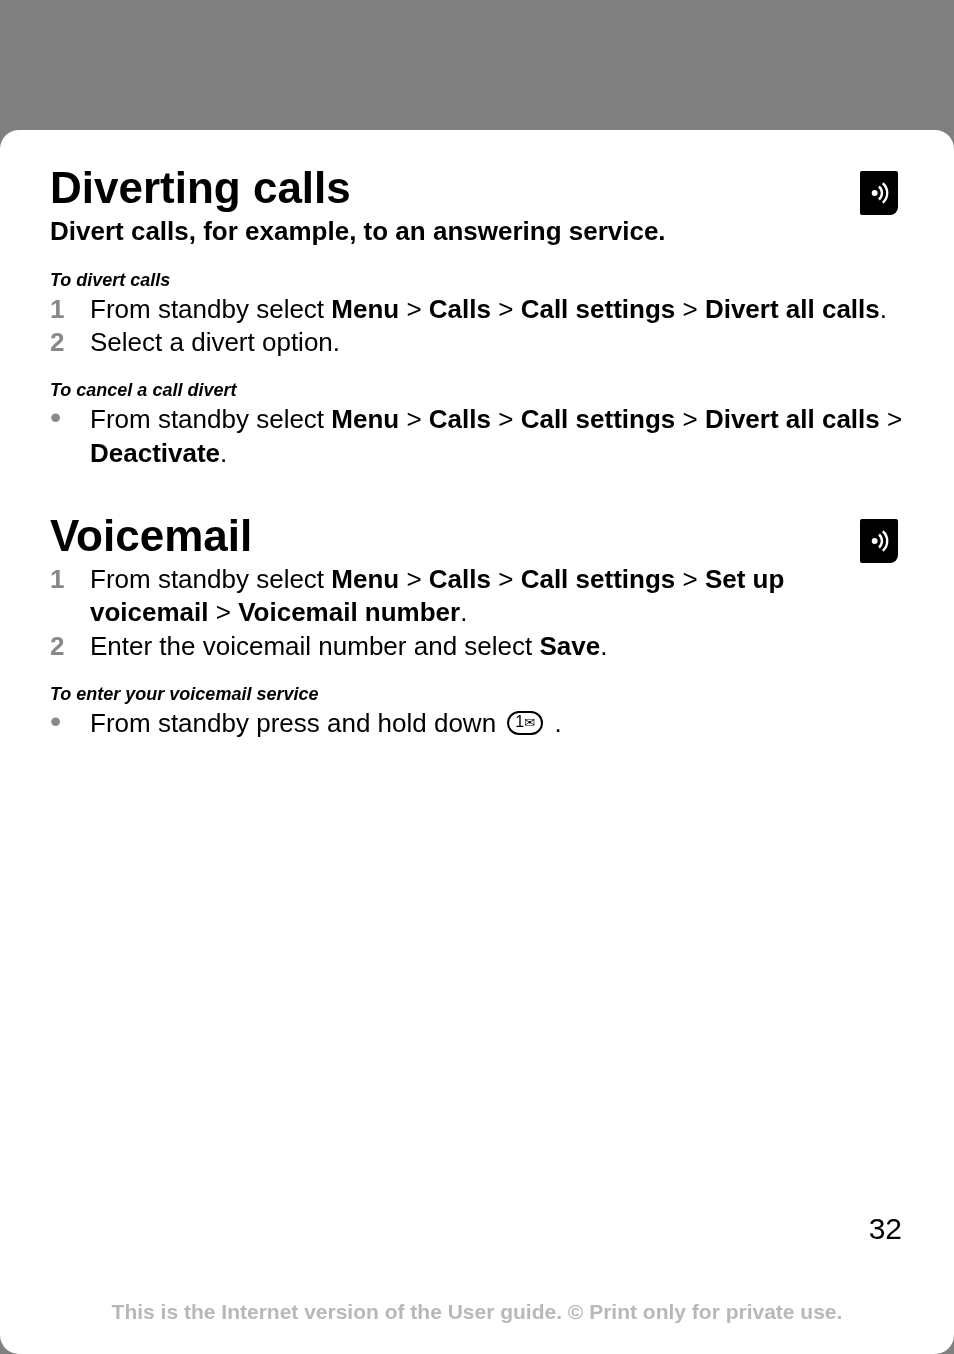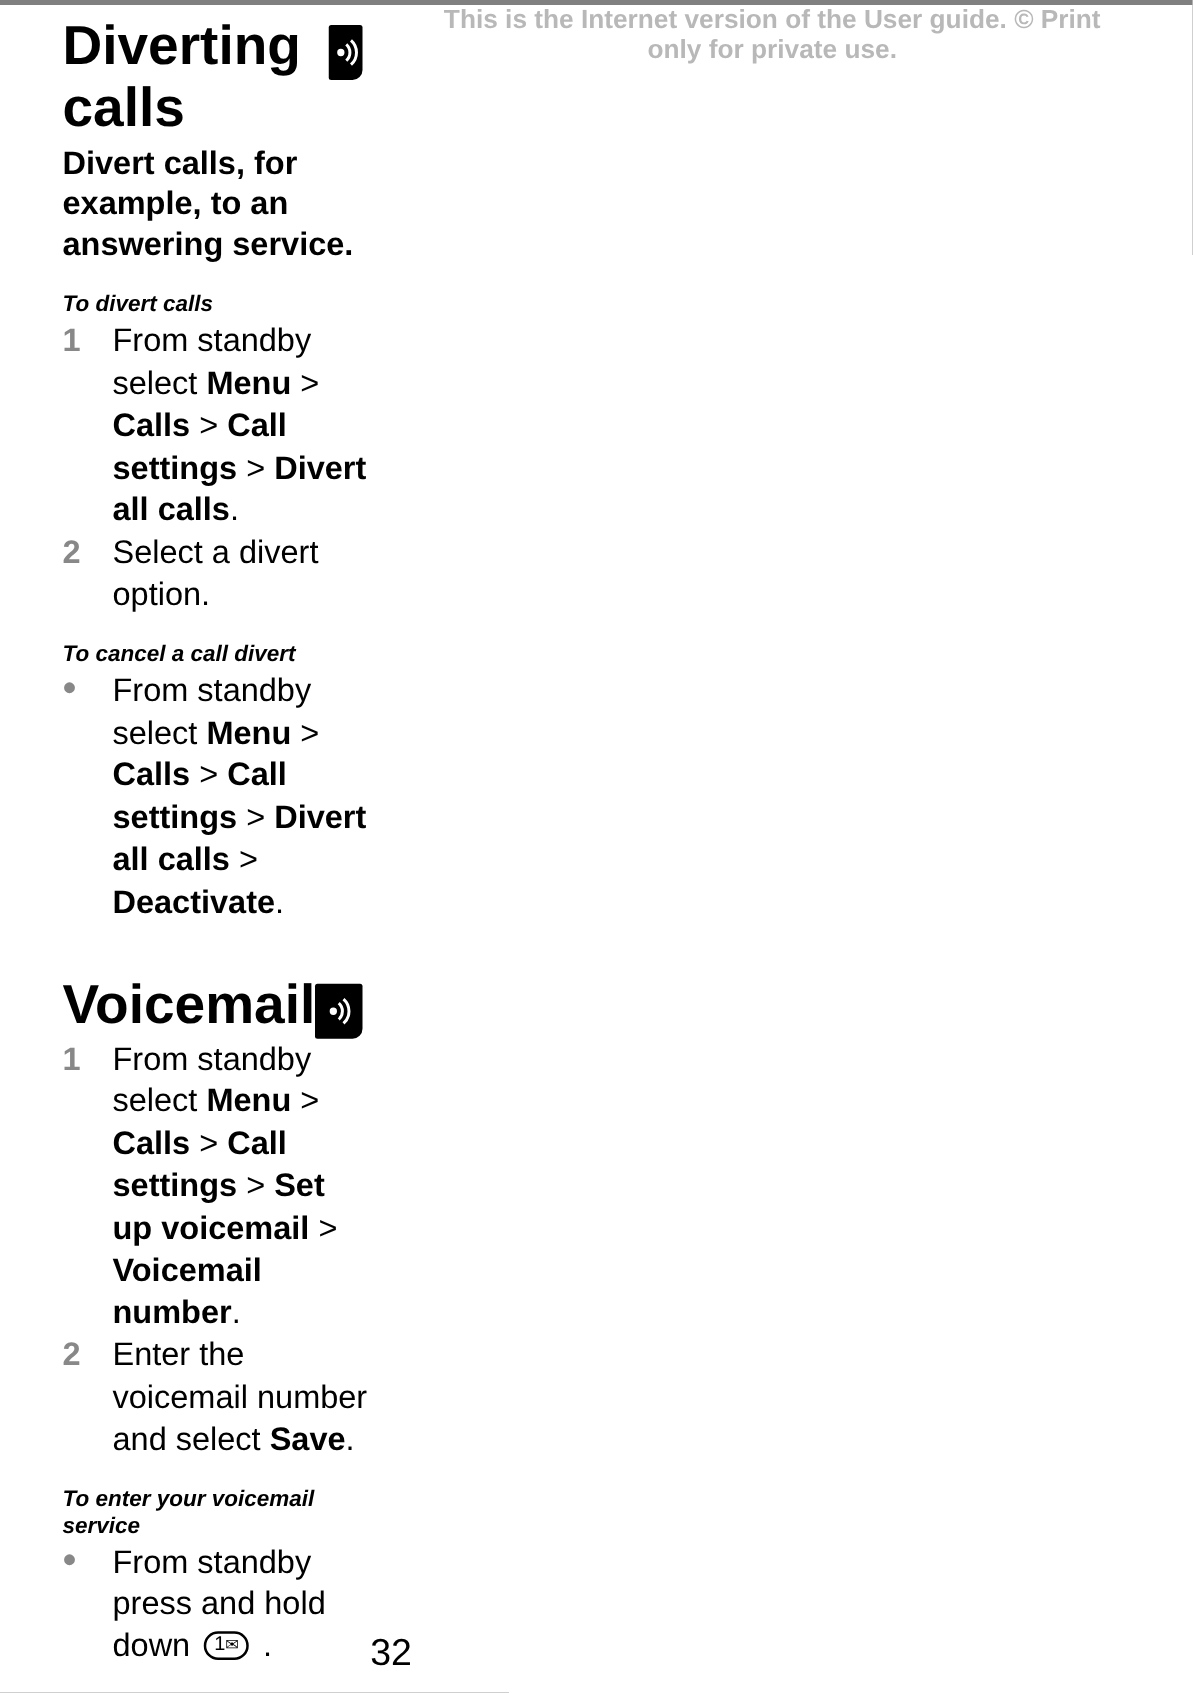--- a/index.html
+++ b/index.html
@@ -1,36 +1,36 @@
 <!DOCTYPE html>
 <html><head>
 <meta charset="utf-8">
 <style>
   * { box-sizing: border-box; margin: 0; padding: 0; }
   html, body { width: 954px; height: 1354px; font-family: Arial, Helvetica, sans-serif; }
   body { background: #808080; display: flex; flex-direction: column; }
   .topbar { height: 130px; background: #808080; }
-  .page { background: #ffffff; flex: 1; padding: 0 50px 0 50px; position: relative; display: flex; flex-direction: row; }
+  .page { background: #ffffff; flex: 1; padding: 25px 50px 0 50px; position: relative; display: flex; flex-direction: column; border-radius: 19px; }
   .content { flex: 1; }
   h1 { font-size: 44px; font-weight: bold; margin-top: 8px; margin-bottom: 2px; }
   .heading-row { display: flex; align-items: flex-start; justify-content: space-between; }
   .intro { font-size: 26px; line-height: 1.25; margin-bottom: 22px; max-width: 800px; font-weight: bold; }
   .subheading { font-size: 18px; font-style: italic; font-weight: bold; margin-top: 4px; margin-bottom: 2px; }
   ol, ul { list-style: none; padding-left: 0; margin-bottom: 20px; }
   li { font-size: 26px; line-height: 1.3; padding-left: 40px; position: relative; }
   li .marker { position: absolute; left: 0; top: 0; font-weight: bold; color: #888; font-size: 26px; width: 30px; }
   li .marker.bullet { font-weight: normal; font-size: 32px; line-height: 0.9; color: #888; }
   .b { font-weight: bold; }
   .section2 { margin-top: 32px; }
   .icon-box { width: 38px; height: 44px; background: #000; border-radius: 2px 2px 8px 2px; display: flex; align-items: center; justify-content: center; margin-top: 16px; margin-right: 6px; position: relative; }
   .icon-box svg { width: 26px; height: 26px; }
   .key-icon { display: inline-block; vertical-align: middle; border: 2px solid #000; border-radius: 12px; padding: 0 6px 1px 6px; font-size: 16px; line-height: 18px; font-family: Arial, sans-serif; margin: 0 4px; position: relative; top: -2px; }
   .key-icon .env { display: inline-block; font-size: 13px; vertical-align: middle; }
   .page-num { text-align: right; font-size: 30px; margin-top: auto; padding-right: 2px; padding-bottom: 14px; }
-  .footer { font-size: 21px; font-weight: bold; color: #b8b8b8; text-align: center; padding-bottom: 30px; }
+  .footer { font-size: 21px; font-weight: bold; color: #b8b8b8; text-align: center; padding-bottom: 30px; margin-top: 40px; }
 </style>
 </head>
 <body>
 
 <div class="topbar"></div>
 
 <div class="page">
   <div class="content">
 
     <div class="heading-row">

